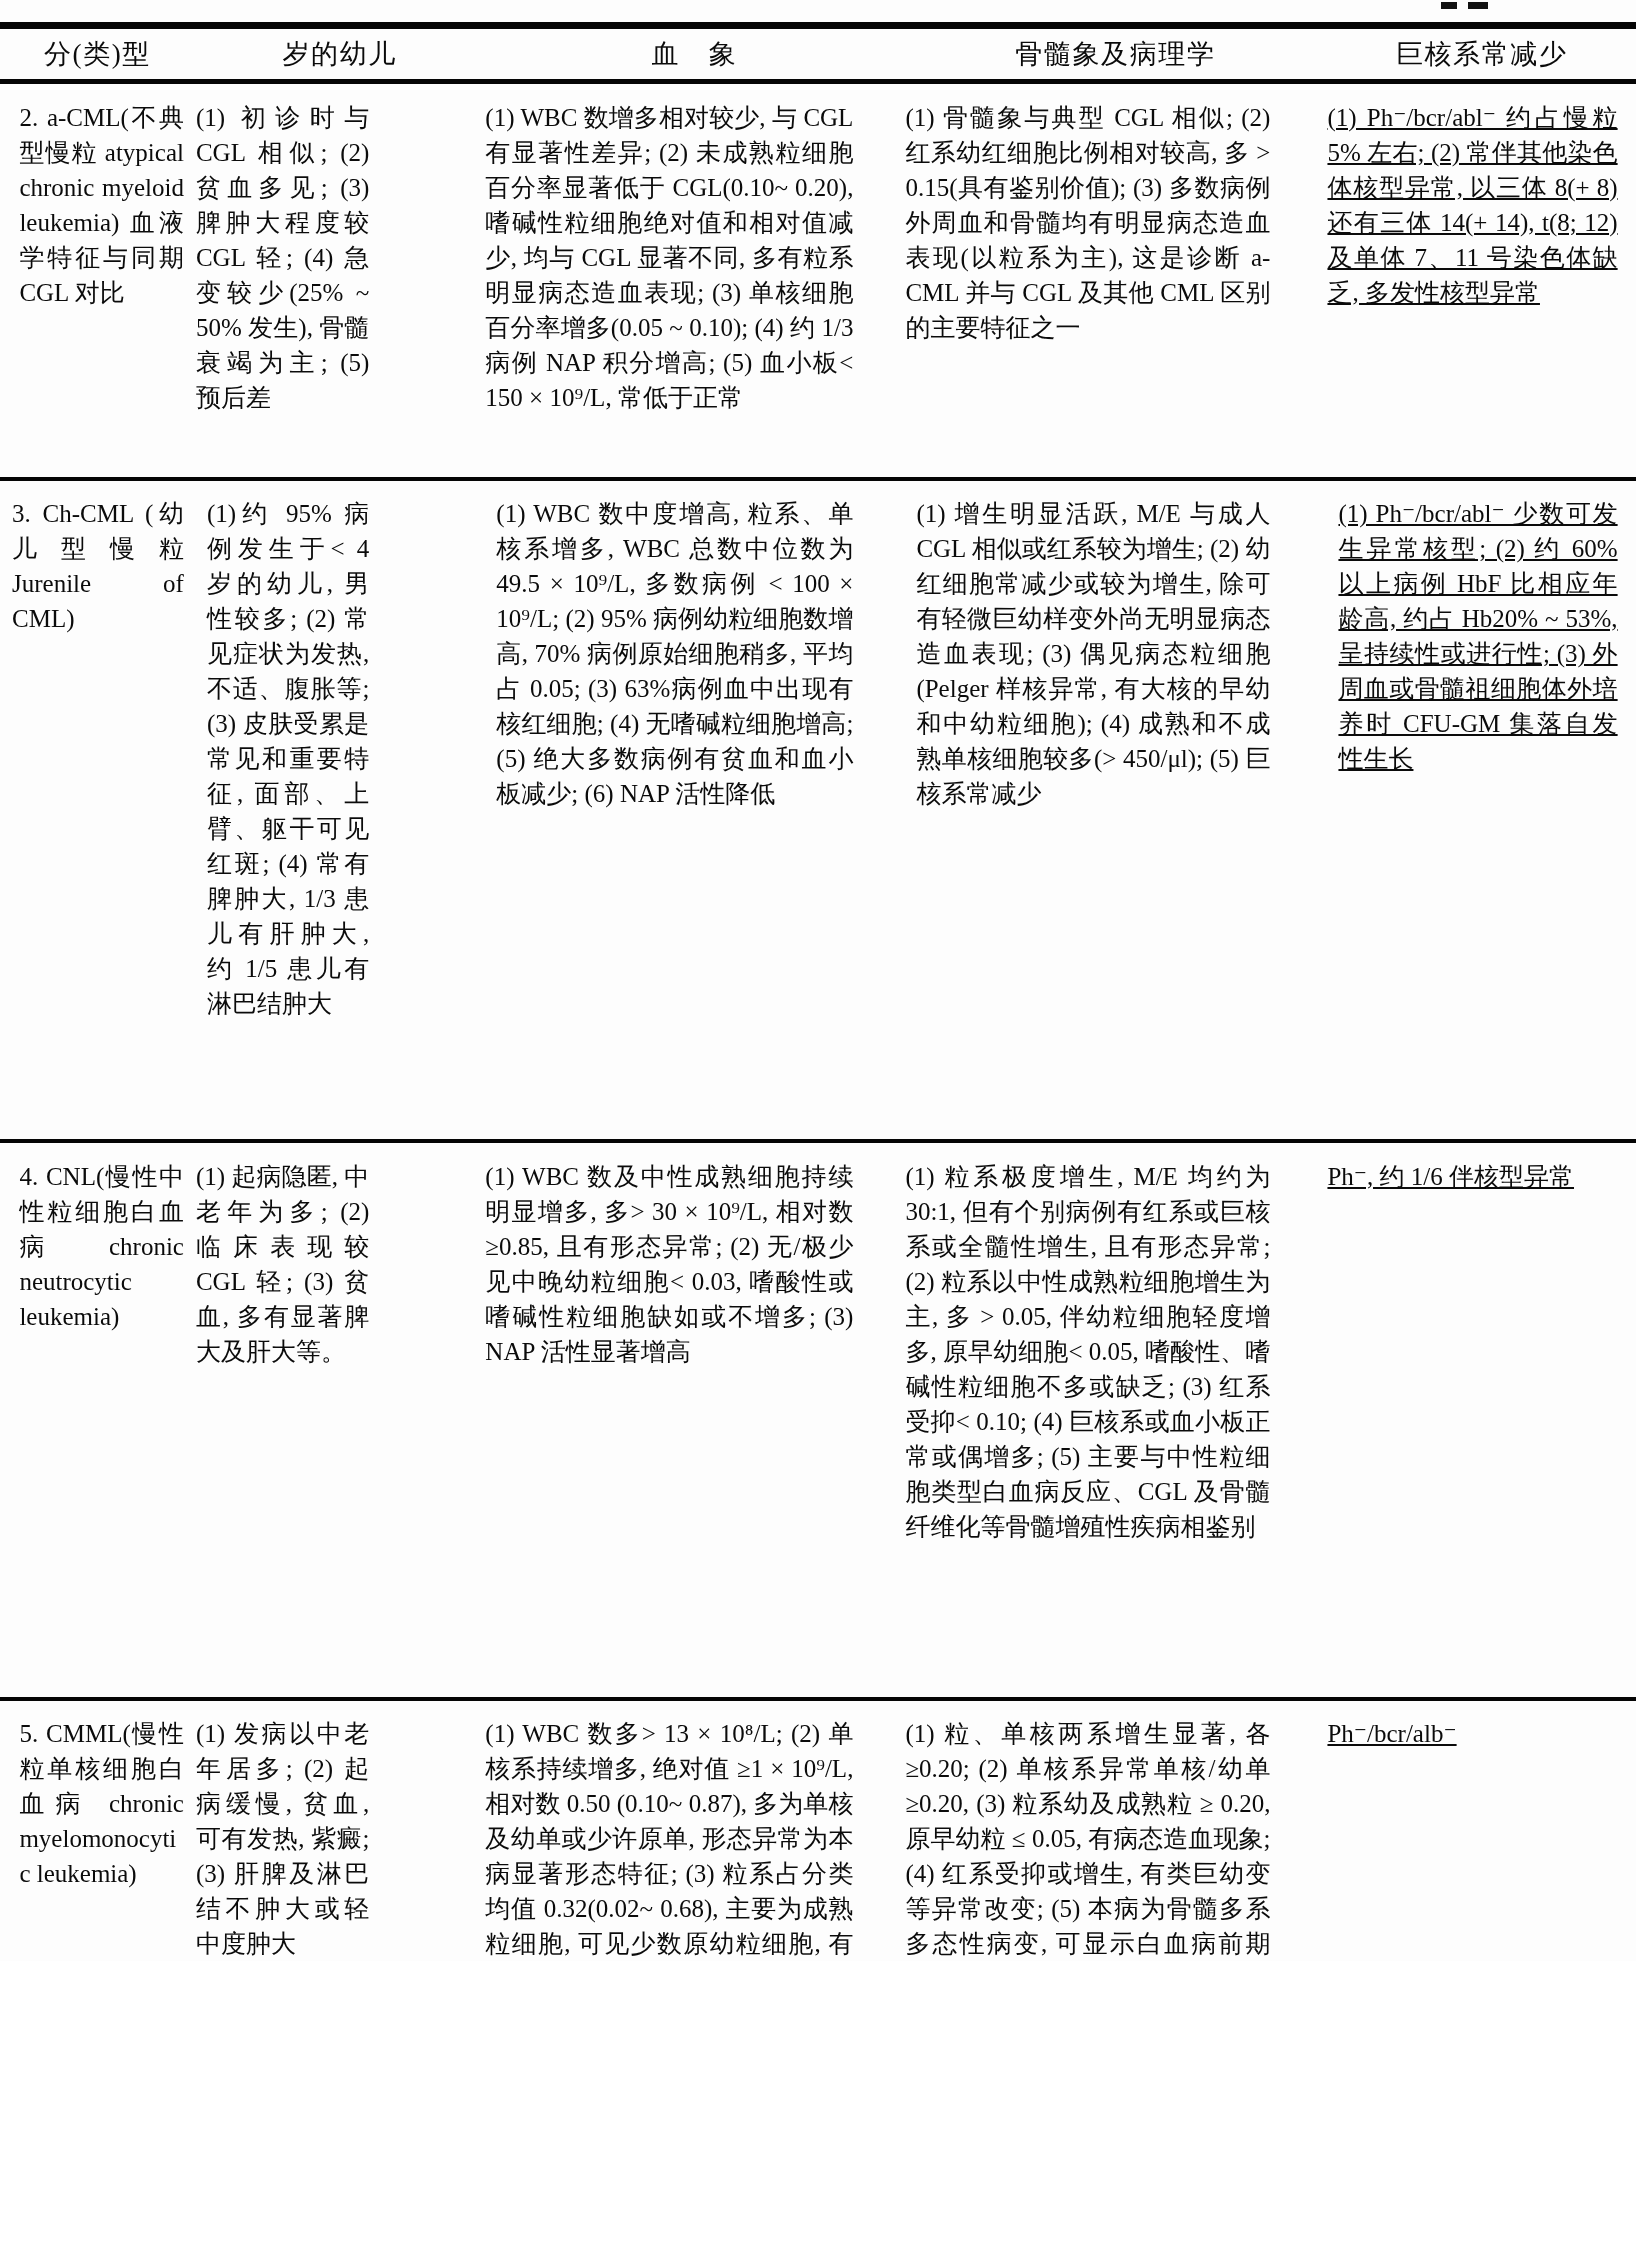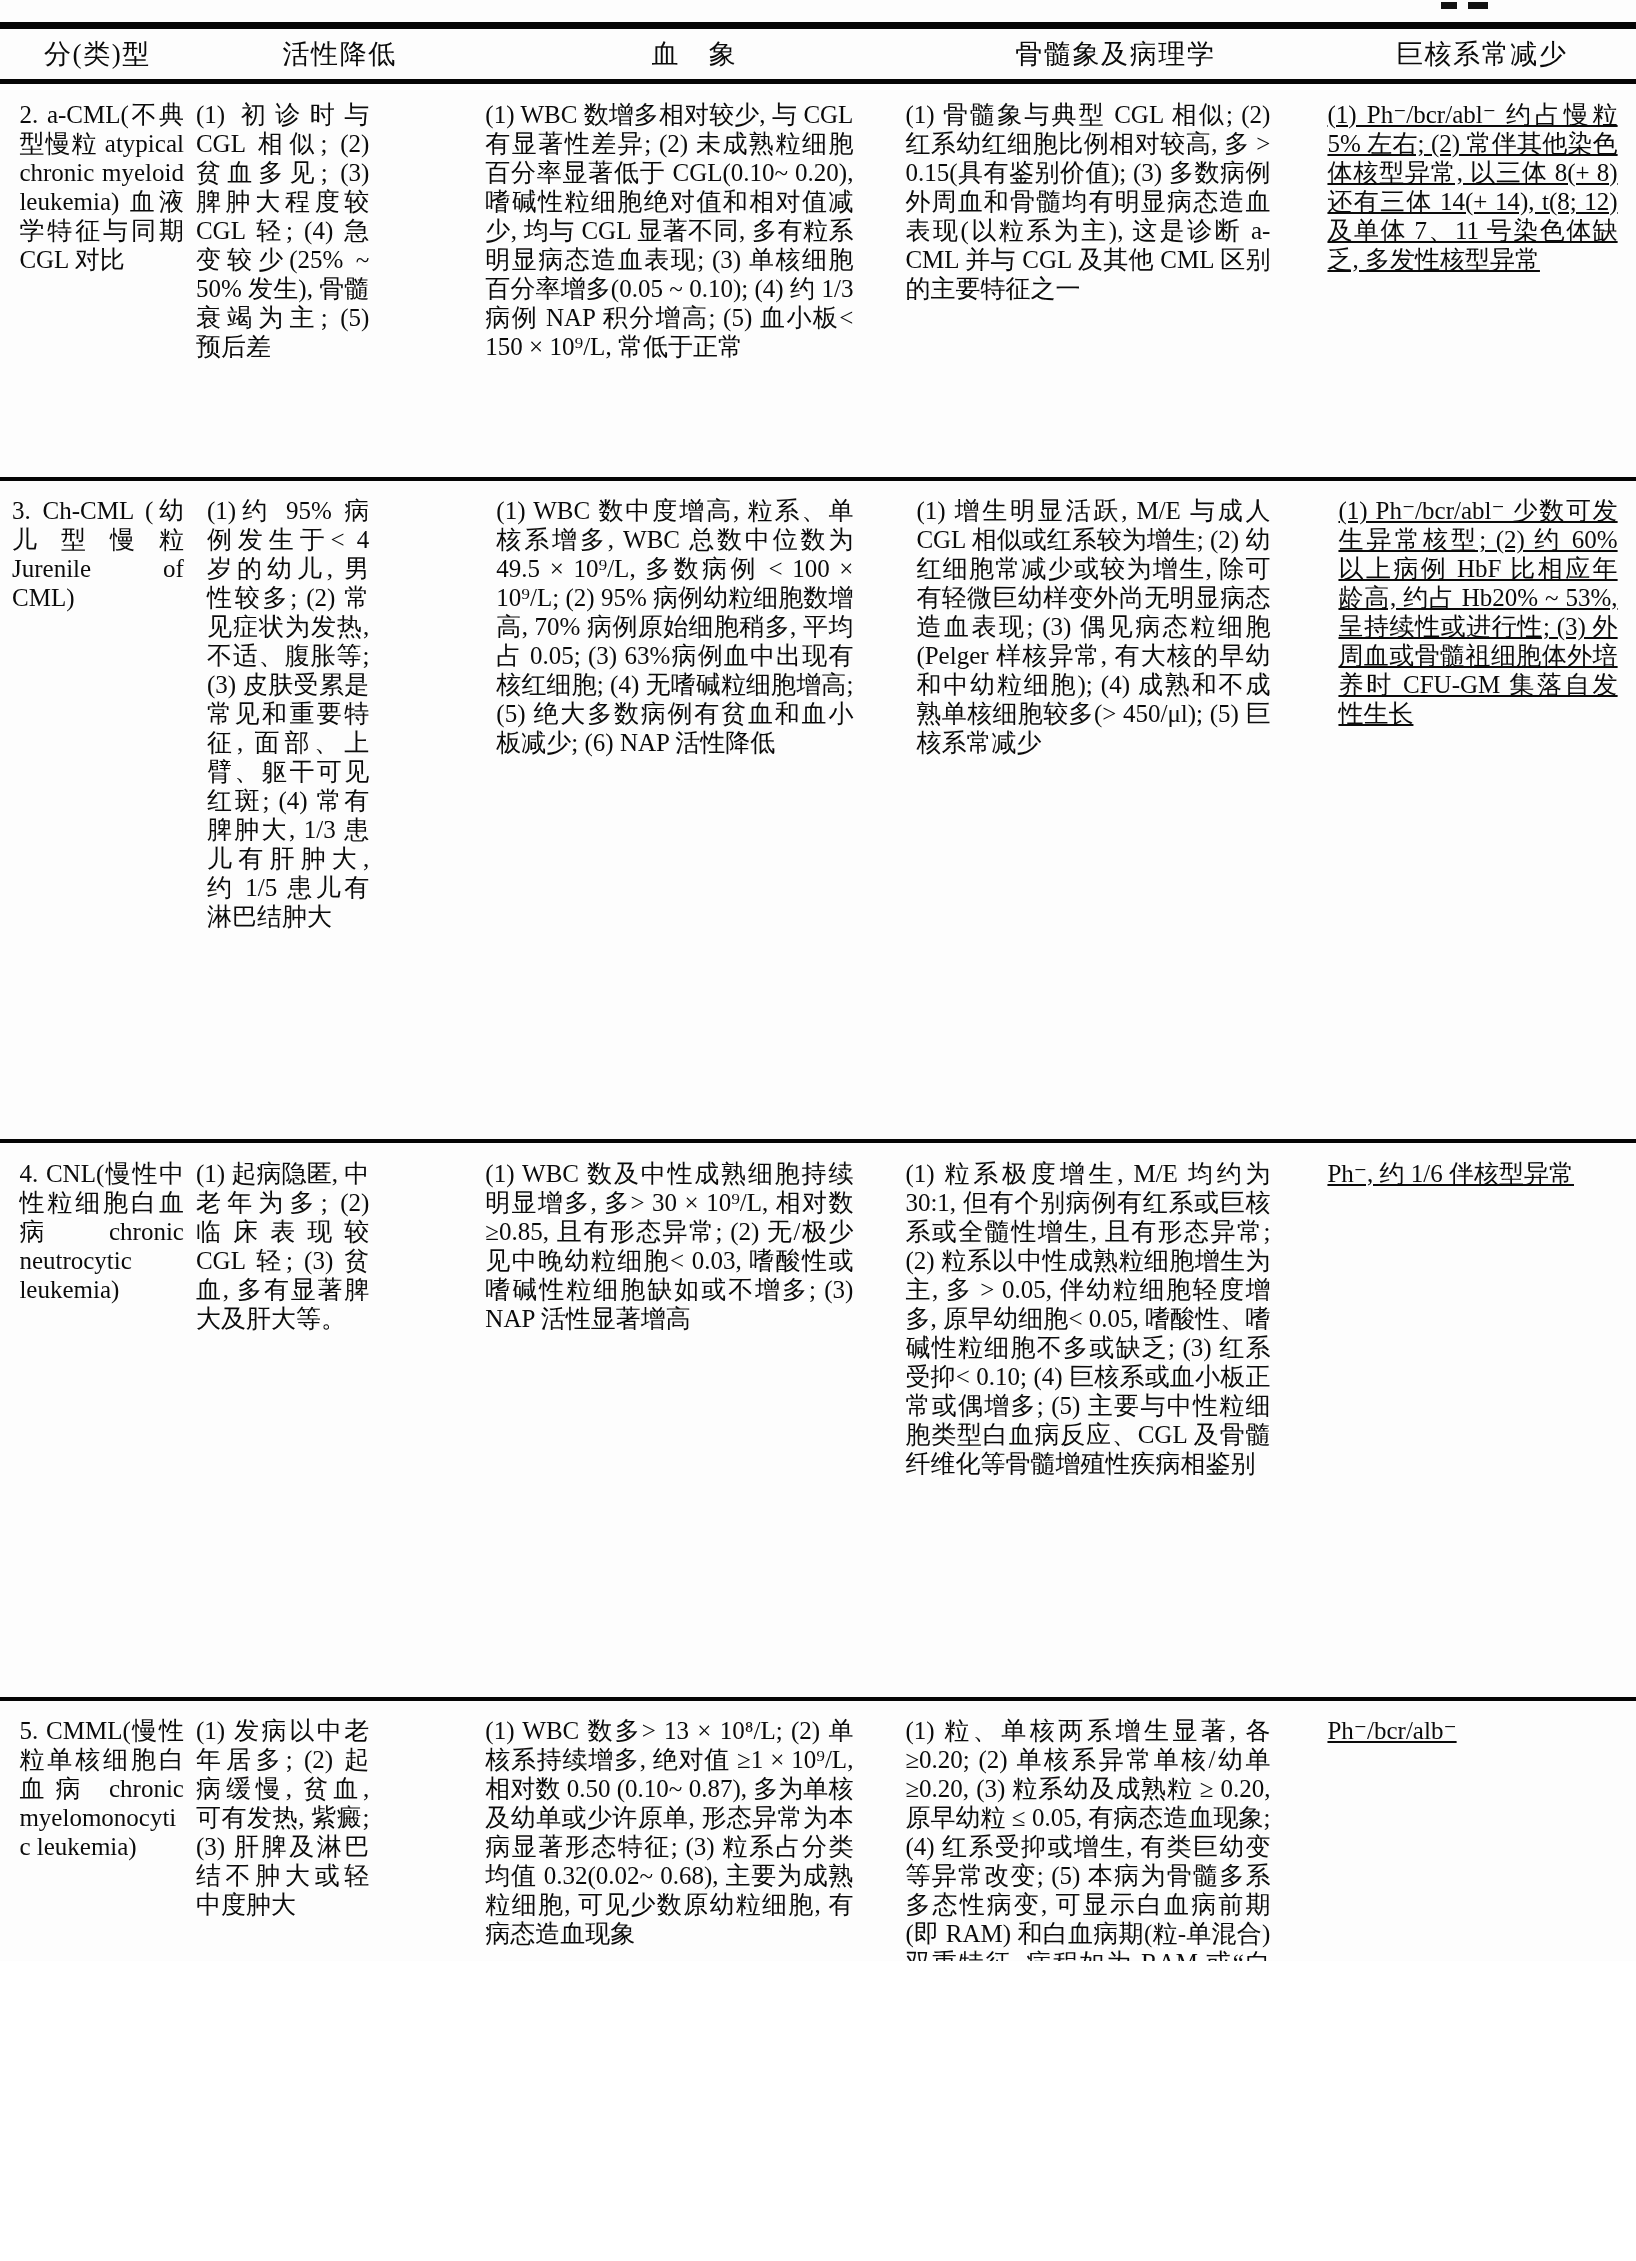--- a/index.html
+++ b/index.html
@@ -28,21 +28,21 @@
     font-size: 27px;
     font-weight: normal;
     text-align: center;
     vertical-align: middle;
     padding: 0;
     letter-spacing: 1.6px;
   }
   tbody td {
     vertical-align: top;
     font-size: 25px;
-    line-height: 29px;
+    line-height: 35px;
     text-align: justify;
     text-align-last: left;
     padding-top: 15.6px;
     padding-bottom: 11px;
     word-break: break-word;
   }
   tbody tr.sep td { border-top: 4.7px solid #050505; }
   tr.r1 td { height: 366px; }
   tr.r2 td { height: 632px; padding-left: 12px; }
   tr.r3 td { height: 527px; }
@@ -81,21 +81,21 @@
     <colgroup>
       <col style="width:194px">
       <col style="width:288px">
       <col style="width:418px">
       <col style="width:420px">
       <col style="width:309px">
     </colgroup>
     <thead>
       <tr>
         <th>分(类)型</th>
-        <th>活性降低</th>
+        <th>岁的幼儿</th>
         <th>血　象</th>
         <th>骨髓象及病理学</th>
         <th>巨核系常减少</th>
       </tr>
     </thead>
     <tbody>
       <tr class="r1">
         <td class="c1">2. a-CML(不典型慢粒 atypical chronic myeloid leukemia) 血液学特征与同期 CGL 对比</td>
         <td class="c2">(1) 初诊时与 CGL 相似; (2) 贫血多见; (3) 脾肿大程度较 CGL 轻; (4) 急变较少(25% ~ 50% 发生), 骨髓衰竭为主; (5) 预后差</td>
         <td class="c3">(1) WBC 数增多相对较少, 与 CGL 有显著性差异; (2) 未成熟粒细胞百分率显著低于 CGL(0.10~ 0.20), 嗜碱性粒细胞绝对值和相对值减少, 均与 CGL 显著不同, 多有粒系明显病态造血表现; (3) 单核细胞百分率增多(0.05 ~ 0.10); (4) 约 1/3 病例 NAP 积分增高; (5) 血小板&lt; 150 × 10⁹/L, 常低于正常</td>

